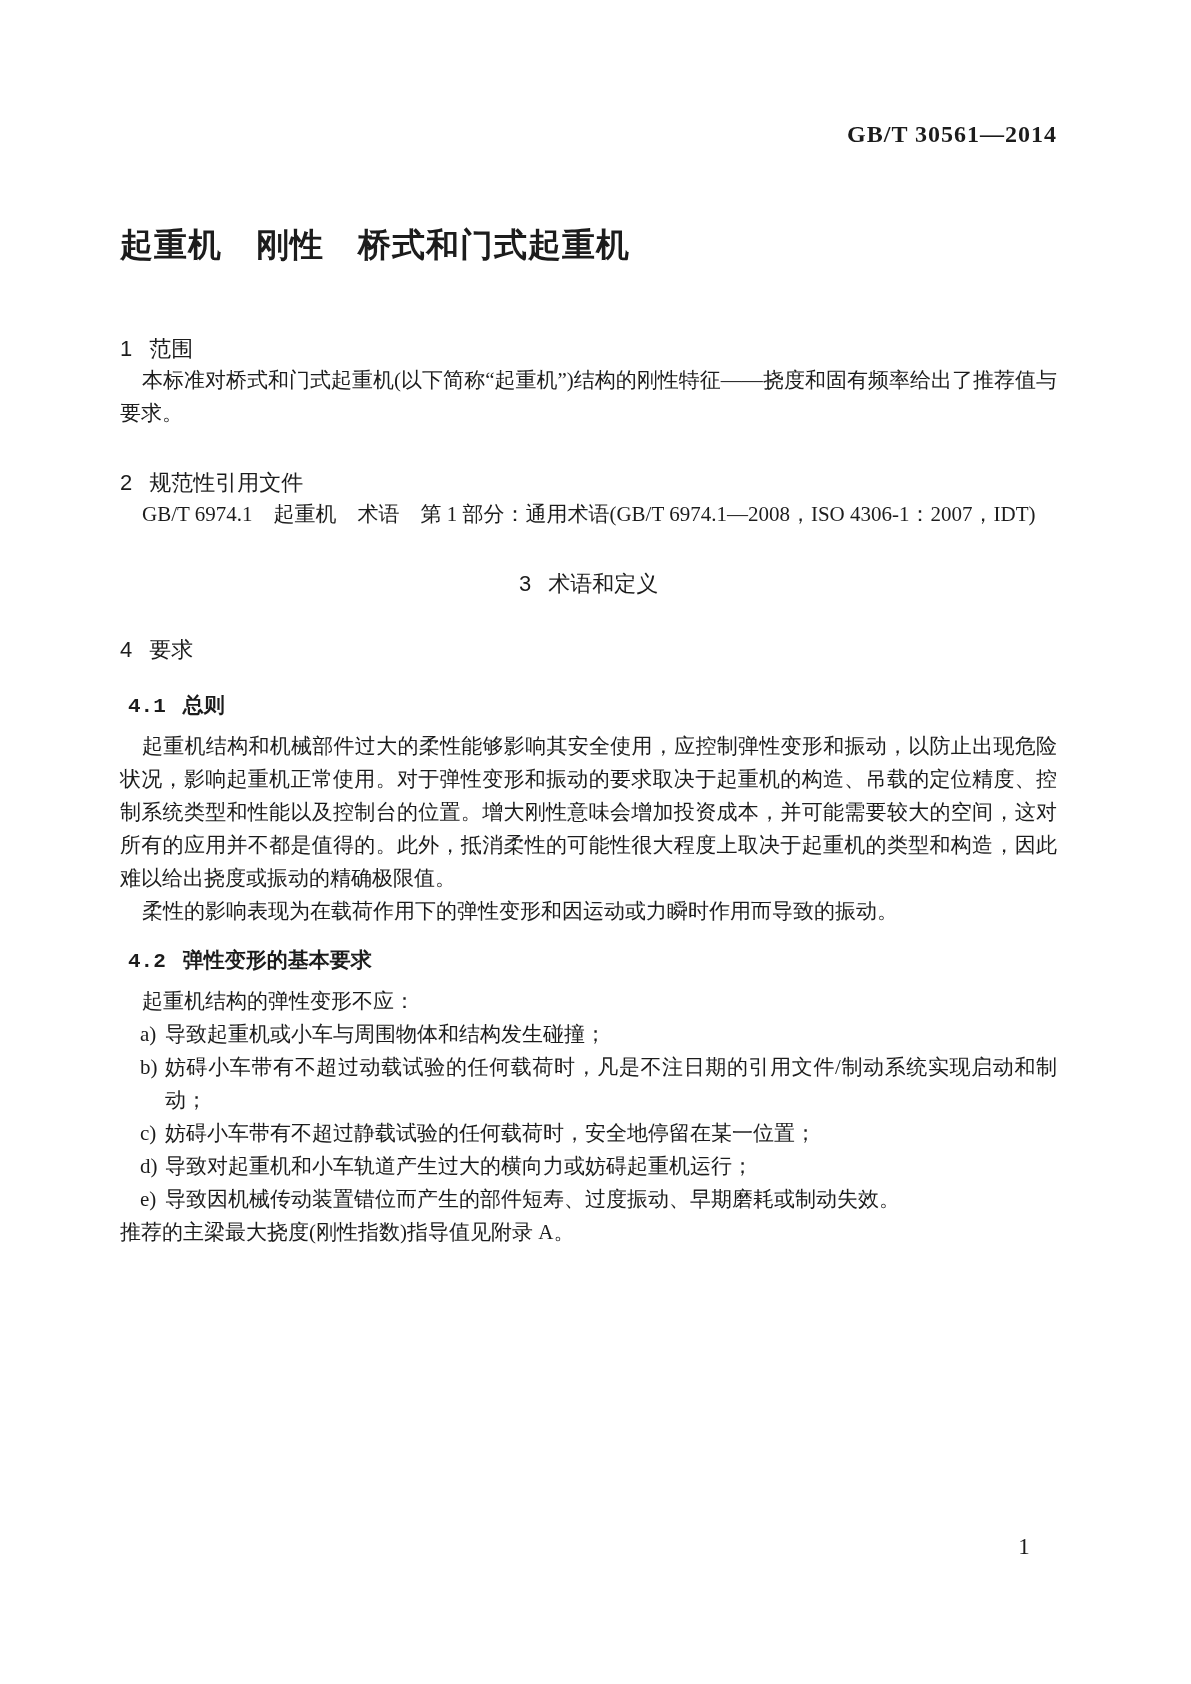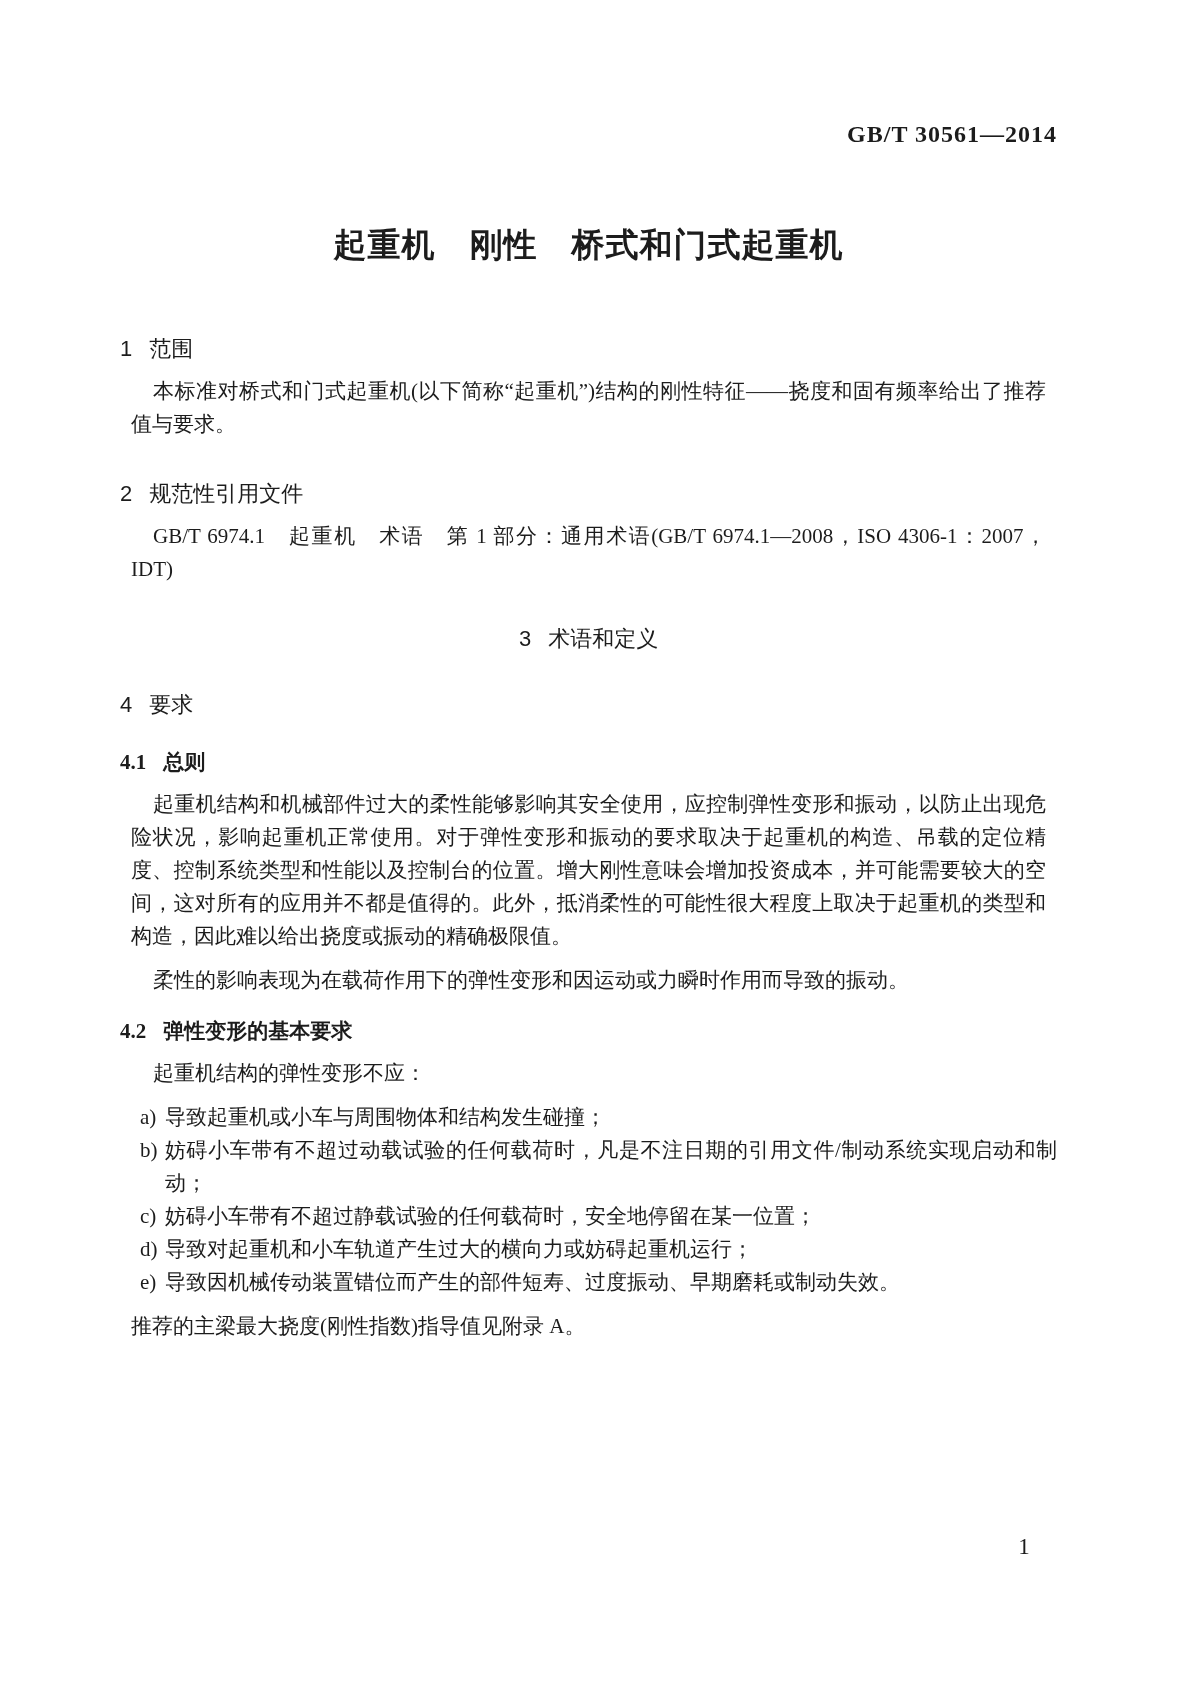--- a/index.html
+++ b/index.html
@@ -22,55 +22,55 @@
     margin: 120px 0 0 0;
     text-align: right;
     font-weight: bold;
     font-size: 24px;
     line-height: 28px;
     letter-spacing: 1px;
     font-family: "Liberation Serif", "DejaVu Serif", serif;
   }
   .doc-title {
     margin: 74px 0 0 0;
-    text-align: center;
+    text-align: left;
     font-family: Liberation Serif, serif;
     font-weight: bold;
     font-size: 33px;
     line-height: 46px;
     letter-spacing: 1px;
   }
   .h1 {
     font-family: "Liberation Sans", "DejaVu Sans", sans-serif;
     font-weight: normal;
     font-size: 22px;
     line-height: 30px;
     margin: 0;
   }
   .h2 {
-    font-family: Liberation Serif, serif;
+    font-family: Liberation Mono, monospace;
     font-weight: bold;
     font-size: 21px;
     line-height: 30px;
-    margin: 0;
+    margin: 8px;
   }
   .h1 .num, .h2 .num { display: inline-block; margin-right: 17px; }
   .mt-s1   { margin-top: 66px; }
   .mt-p1   { margin-top: 33px; }
   .mt-s2   { margin-top: 38px; }
   .mt-p2   { margin-top: 31px; }
   .mt-s3   { margin-top: 38px; text-align: center; }
   .mt-p3   { margin-top: 31px; }
   .mt-s4   { margin-top: 36px; }
   .mt-s41  { margin-top: 27px; }
   .mt-p41a { margin-top: 17px; }
   .mt-s42  { margin-top: 19px; }
   .mt-p42a { margin-top: 17px; }
   .para {
-    margin: 11px;
+    margin: 0;
     font-size: 21px;
     line-height: 33px;
     text-align: justify;
     overflow-wrap: break-word;
   }
   .indent { text-indent: 22px; }
   .list { margin: 0; }
   .list-item {
     position: relative;
     margin: 0;

